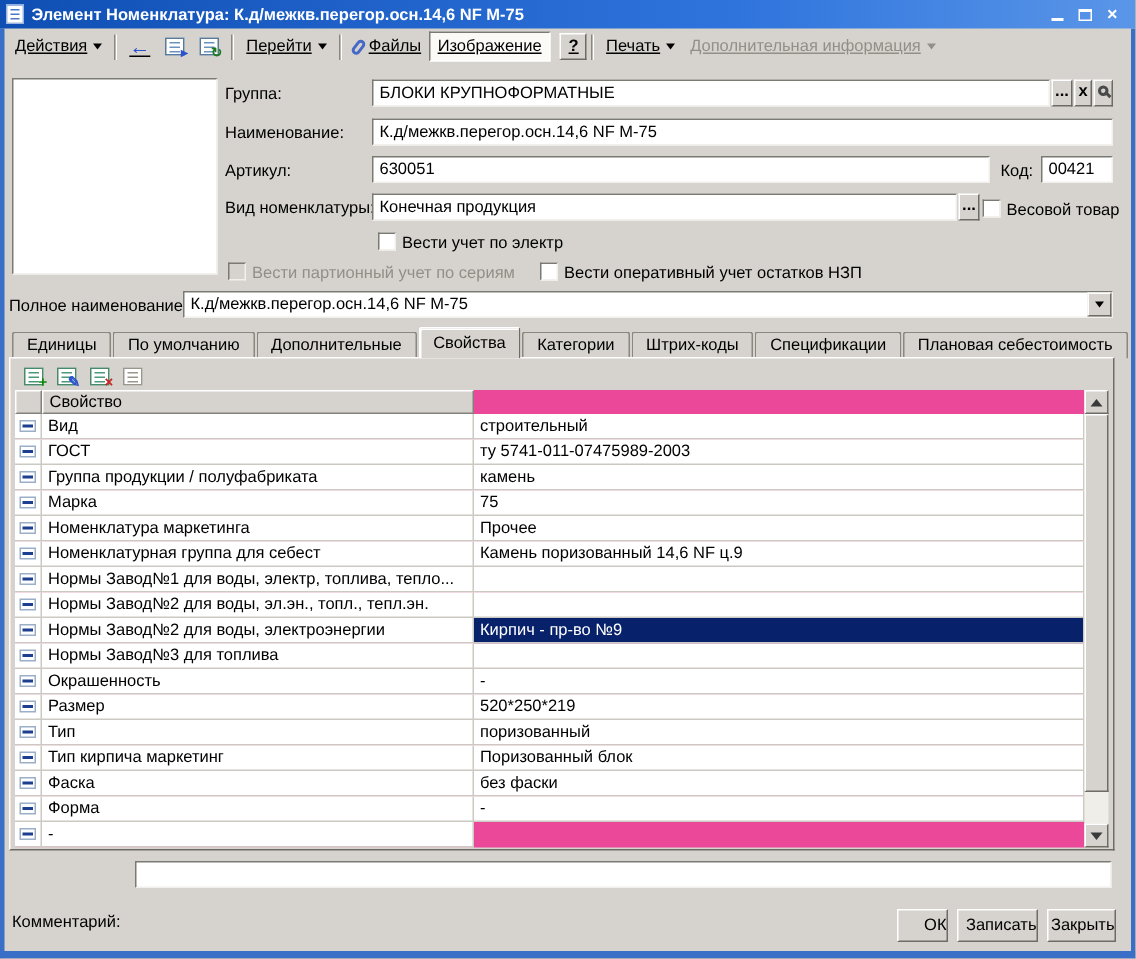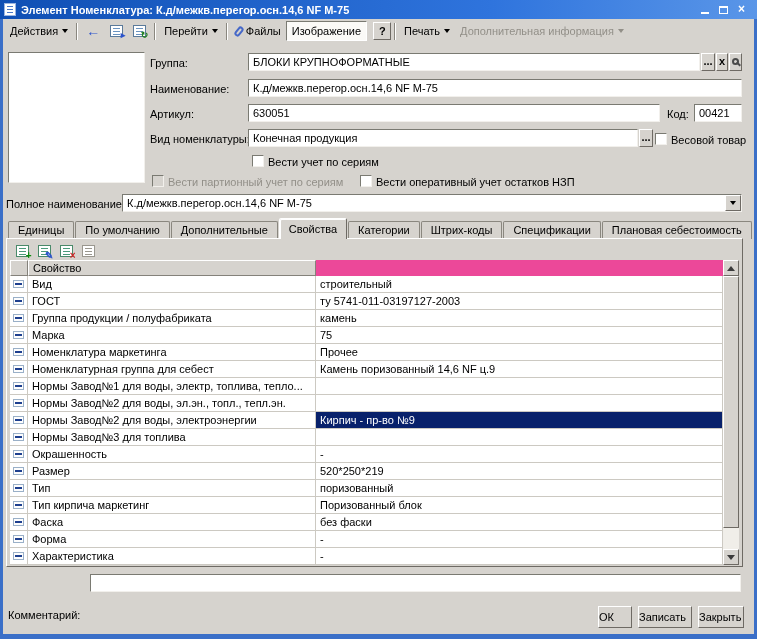--- a/index.html
+++ b/index.html
@@ -25,21 +25,21 @@
   .title-icon::before { content:""; position:absolute; left:2px; top:2px; right:2px; height:1px; background:#4a78c8; box-shadow:0 3px 0 #4a78c8, 0 6px 0 #4a78c8; }
   .title-text { font-weight:bold; white-space:nowrap; overflow:hidden; flex:1; }
   .win-controls { display:flex; gap:3px; margin-right:4px; }
   .win-btn { width:15px; height:14px; position:relative; cursor:default; }
   .win-btn .bar { position:absolute; left:3px; bottom:3px; width:8px; height:2px; background:#fff; }
   .win-btn .box { position:absolute; left:3px; top:3px; width:9px; height:8px; border:1px solid #fff; border-top-width:2px; }
   .win-btn.close { color:#fff; font-weight:bold; font-size:12px; text-align:center; line-height:13px; }
 
   
   .toolbar { position:absolute; left:3px; top:19px; width:751px; height:24px; display:flex; align-items:center; padding-left:2px; }
-  .tb-btn { display:inline-flex; align-items:center; gap:4px; height:20px; padding:0 5px; white-space:nowrap; }
+  .tb-btn { display:inline-flex; align-items:center; gap:4px; height:20px; padding:0 5px; white-space:nowrap;text-decoration:underline; }
   .tb-btn.disabled { color:#928f88; }
   .arr-down { width:0; height:0; border-left:3px solid transparent; border-right:3px solid transparent; border-top:4px solid #000; display:inline-block; }
   .tb-btn.disabled .arr-down { border-top-color:#928f88; }
   .sep { width:2px; height:17px; border-left:1px solid #8a877f; border-right:1px solid #ffffff; margin:0 3px; }
   .back-arrow { color:#2a52cc; font-weight:bold; font-size:14px; line-height:14px; }
   .tbl-ic { display:inline-block; width:13px; height:12px; background:#fff; border:1px solid #5a7a9a; position:relative; }
   .tbl-ic::before { content:""; position:absolute; left:2px; right:2px; top:2px; height:1px; background:#6a93c0; box-shadow:0 3px 0 #6a93c0, 0 6px 0 #6a93c0; }
   .tbl-ic .mark { position:absolute; right:-3px; bottom:-4px; font-size:9px; font-weight:bold; color:#1a7a1a; }
   .clip { display:inline-block; width:6px; height:11px; border:2px solid #4668c8; border-radius:3px; transform:rotate(38deg); }
   .toggle-on { background:#fbfaf7; border:1px solid; border-color:#7a7a72 #ffffff #ffffff #7a7a72; }
@@ -107,21 +107,21 @@
   
   .vscroll { position:absolute; left:723px; top:260px; width:16px; height:305px; background:#f0eee9; z-index:5; }
   .sb-btn { position:absolute; left:0; width:16px; height:16px; display:flex; align-items:center; justify-content:center; }
   .sb-up { top:0; } .sb-down { bottom:0; }
   .tri-up { width:0; height:0; border-left:4px solid transparent; border-right:4px solid transparent; border-bottom:5px solid #3a3a3a; }
   .tri-down { width:0; height:0; border-left:4px solid transparent; border-right:4px solid transparent; border-top:5px solid #3a3a3a; }
   .sb-thumb { position:absolute; left:0; top:16px; width:16px; height:252px; }
 
   
   .comment-fld { left:90px; top:574px; width:651px; }
-  .footer-btn { position:absolute; top:606px; height:22px; text-align:left; line-height:20px; }
+  .footer-btn { position:absolute; top:606px; height:22px; text-align:right; line-height:20px; }
 </style>
 </head>
 <body>
 
 <div class="window">
 
   <div class="frame left"></div>
   <div class="frame right"></div>
   <div class="frame bottom"></div>
 
@@ -200,21 +200,21 @@
   <span class="label" style="left:667px; top:108px;">Код:</span>
   <div class="fld" style="left:694px; top:104px; width:48px;">00421</div>
 
   <span class="label" style="left:150px; top:133px;">Вид номенклатуры:</span>
   <div class="fld" style="left:248px; top:129px; width:390px;">Конечная продукция</div>
   <span class="sm-btn btn3d" style="left:639px; top:129px; width:14px;">...</span>
   <span class="checkbox" style="left:655px; top:133px;"></span>
   <span class="label" style="left:671px; top:134px;">Весовой товар</span>
 
   <span class="checkbox" style="left:252px; top:155px;"></span>
-  <span class="label" style="left:268px; top:156px;">Вести учет по сериям</span>
+  <span class="label" style="left:268px; top:156px;">Вести учет по электр</span>
 
   <span class="checkbox disabled" style="left:152px; top:175px;"></span>
   <span class="label gray" style="left:168px; top:176px;">Вести партионный учет по сериям</span>
   <span class="checkbox" style="left:360px; top:175px;"></span>
   <span class="label" style="left:376px; top:176px;">Вести оперативный учет остатков НЗП</span>
 
   <span class="label" style="left:6px; top:198px;">Полное наименование:</span>
   <div class="fld" style="left:122px; top:194px; width:620px;">К.д/межкв.перегор.осн.14,6 NF М-75</div>
   <span class="combo-btn btn3d" style="left:725px; top:195px;">
       <span class="arr-down"></span>
@@ -264,21 +264,21 @@
             <span class="row-dash"></span>
           </div>
           <div class="cell prop-cell">Вид</div>
           <div class="cell value-cell">строительный</div>
         </div>
         <div class="grid-row">
           <div class="cell icon-cell">
             <span class="row-dash"></span>
           </div>
           <div class="cell prop-cell">ГОСТ</div>
-          <div class="cell value-cell">ту 5741-011-03197127-2003</div>
+          <div class="cell value-cell">ту 5741-011-07475989-2003</div>
         </div>
         <div class="grid-row">
           <div class="cell icon-cell">
             <span class="row-dash"></span>
           </div>
           <div class="cell prop-cell">Группа продукции / полуфабриката</div>
           <div class="cell value-cell">камень</div>
         </div>
         <div class="grid-row">
           <div class="cell icon-cell">
@@ -368,21 +368,20 @@
           <div class="cell icon-cell">
             <span class="row-dash"></span>
           </div>
           <div class="cell prop-cell">Форма</div>
           <div class="cell value-cell">-</div>
         </div>
         <div class="grid-row">
           <div class="cell icon-cell">
             <span class="row-dash"></span>
           </div>
-          <div class="cell prop-cell">Характеристика</div>
           <div class="cell value-cell">-</div>
         </div>
       </div>
   </div>
 
   <div class="vscroll">
     <span class="sb-btn btn3d sb-up">
         <span class="tri-up"></span>
       </span>
     <span class="sb-thumb btn3d"></span>

